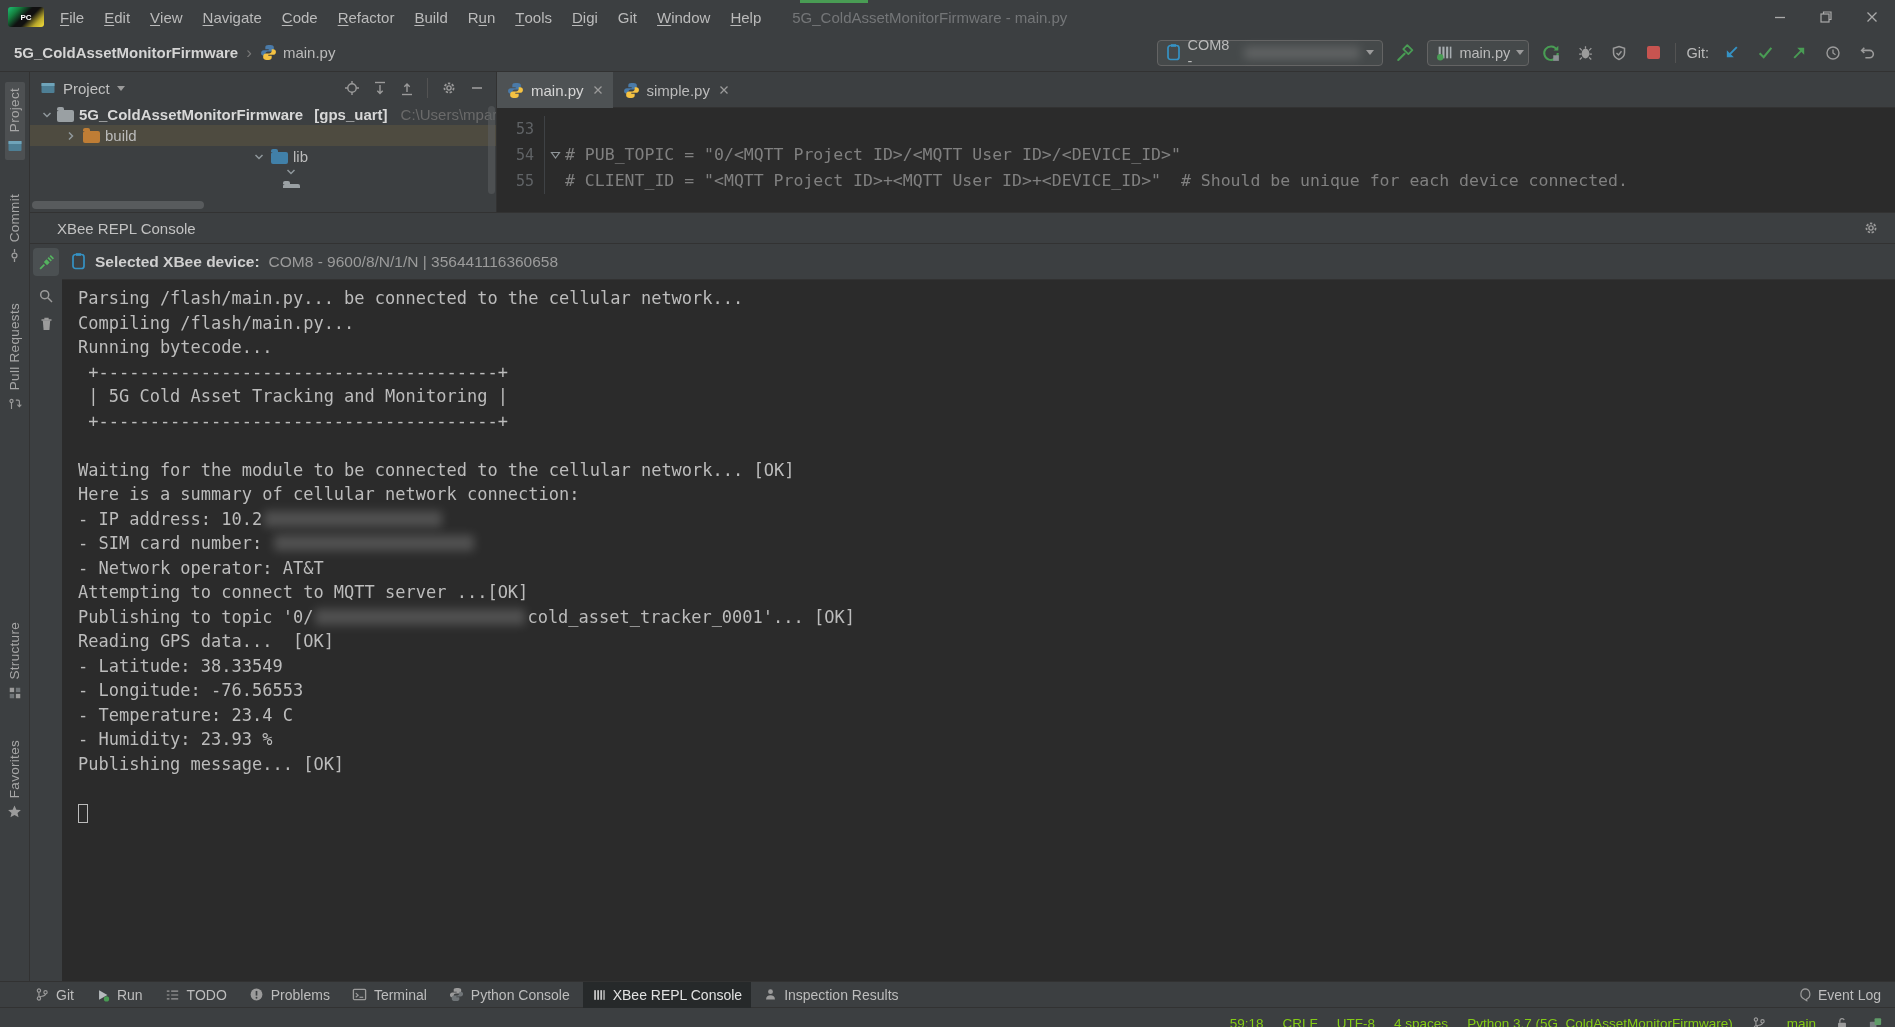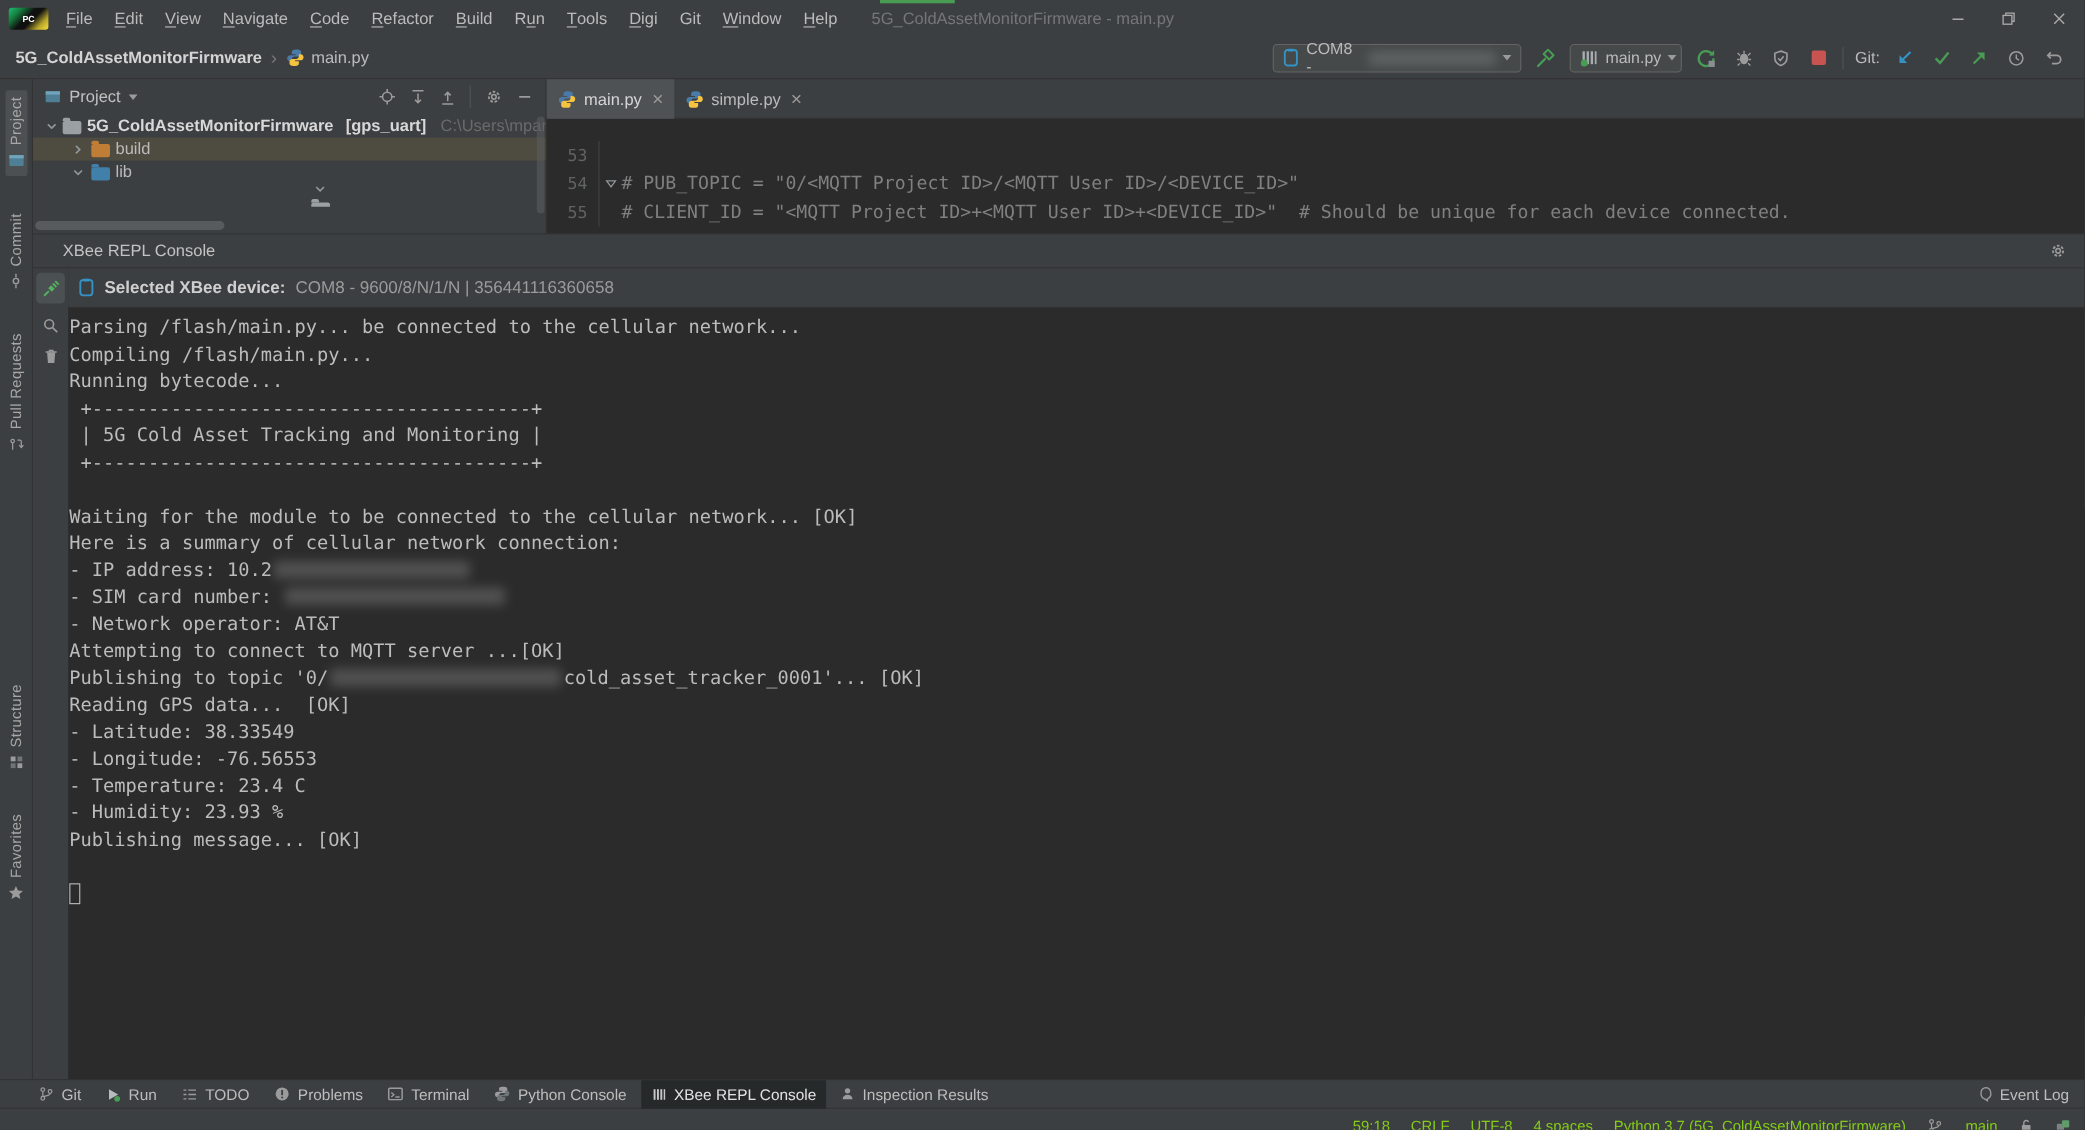--- a/index.html
+++ b/index.html
@@ -67,37 +67,37 @@
   .tree-path{color:#6a6a6a;margin-left:8px}
   .pp-hscroll{position:absolute;left:2px;bottom:3px;width:172px;height:8px;background:#5b5e60;border-radius:4px;opacity:.9}
   .pp-vscroll{position:absolute;right:1px;top:2px;width:7px;height:88px;background:#5b5e60;border-radius:4px;opacity:.55}
 
   
   .editor{flex:1;min-width:0;display:flex;flex-direction:column;background:var(--bg-dark)}
   .tabbar{height:36px;background:var(--bg);display:flex;border-bottom:1px solid var(--border)}
   .etab{height:36px;padding:0 10px;display:flex;align-items:center;gap:7px;font-size:15px;color:#bbb}
   .etab.active{background:#4e5254;color:#d6d6d6}
   .etab-close{color:#9b9b9b;font-size:14px;margin-left:2px}
-  .code-area{flex:1;padding-top:20px;font-size:16.5px;line-height:26px;color:#808080;overflow:hidden}
+  .code-area{flex:1;padding-top:8px;font-size:16.5px;line-height:26px;color:#808080;overflow:hidden}
   .code-line{display:flex;height:26px;align-items:center}
   .lnum{width:48px;text-align:right;color:#606366;padding-right:10px;font-size:15px;border-right:1px solid #3f4245;flex:none;align-self:stretch;display:flex;align-items:center;justify-content:flex-end}
   .fold-col{width:20px;flex:none;display:flex;justify-content:center;color:#9b9b9b}
   .code-text{white-space:pre}
 
   
   .console{flex:1;min-height:0;display:flex;flex-direction:column;background:var(--bg-dark)}
   .con-header{height:31px;background:var(--bg);border-bottom:1px solid var(--border);display:flex;align-items:center;padding:0 16px 0 27px;font-size:15px;color:#c2c2c2}
   .con-body{flex:1;min-height:0;display:flex}
   .con-strip{width:32px;background:var(--bg);display:flex;flex-direction:column;align-items:center;padding-top:4px;gap:12px;flex:none}
   .plug-btn{width:26px;height:28px;border-radius:4px;background:#4b5052;display:flex;align-items:center;justify-content:center}
   .con-right{flex:1;min-width:0;display:flex;flex-direction:column}
   .device-line{height:36px;background:var(--bg);border-bottom:1px solid var(--border);display:flex;align-items:center;padding-left:9px;gap:9px;font-size:15.5px}
   .device-label{font-weight:bold;color:#cfcfcf}
   .device-value{color:#9b9b9b}
-  .output{flex:1;padding:6px 0 0 1px;font-size:17px;line-height:24.5px;color:#bcbcbc;overflow:hidden}
+  .output{flex:1;padding:6px 0 0 16px;font-size:17px;line-height:24.5px;color:#bcbcbc;overflow:hidden}
   .con-line{height:24.5px;white-space:pre}
   .con-line .redact{height:16px;margin:0 2px;vertical-align:-2px}
   .caret{display:inline-block;width:10px;height:19px;border:1.5px solid #bcbcbc;vertical-align:-4px}
 
   
   .bottom-bar{height:26px;background:var(--bg);border-top:1px solid var(--border);display:flex;align-items:center;padding:0 14px 0 26px;gap:4px;font-size:14px}
   .btab{height:26px;padding:0 9px;display:flex;align-items:center;gap:7px;color:#bdbdbd}
   .btab.active{background:#26292a;color:#e2e2e2}
   .eventlog{margin-left:auto;display:flex;align-items:center;gap:6px;color:#bdbdbd}
   .status-bar{height:32px;background:var(--bg);border-top:1px solid var(--border);display:flex;align-items:center;justify-content:flex-end;gap:19px;padding:0 12px;font-size:13.5px;color:#84cc16}
@@ -384,21 +384,21 @@
             </div>
             <div class="tree-row selected" style="padding-left: 34px;">
               <span class="tree-chevron">
                 <svg width="10" height="10" viewBox="0 0 10 10">
                   <path d="M3 1.5 6.5 5 3 8.5" fill="none" stroke="#90989c" stroke-width="1.5"></path>
                 </svg>
               </span>
               <span class="folder" style="background: rgb(191, 125, 53);"></span>
               <span class="tree-name">build</span>
             </div>
-            <div class="tree-row" style="padding-left: 34px;">
+            <div class="tree-row" style="padding-left: 34px; justify-content: center;">
               <span class="tree-chevron">
                 <svg width="10" height="10" viewBox="0 0 10 10">
                   <path d="M1.5 3 5 6.5 8.5 3" fill="none" stroke="#90989c" stroke-width="1.5"></path>
                 </svg>
               </span>
               <span class="folder" style="background: rgb(65, 128, 168);"></span>
               <span class="tree-name">lib</span>
             </div>
             <div class="tree-row" style="padding-left: 56px; flex-direction: column;">
               <span class="tree-chevron">

